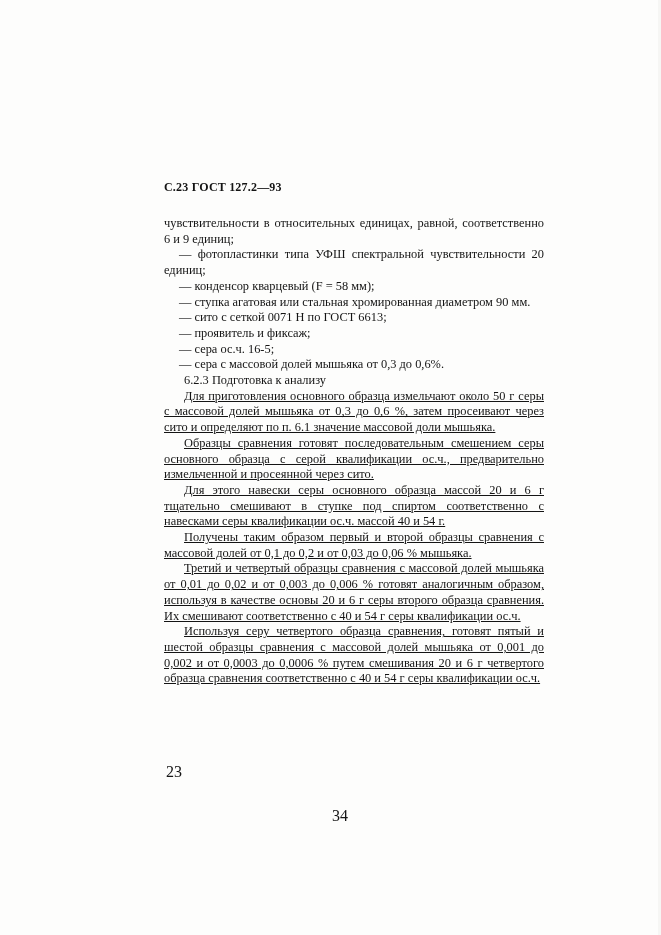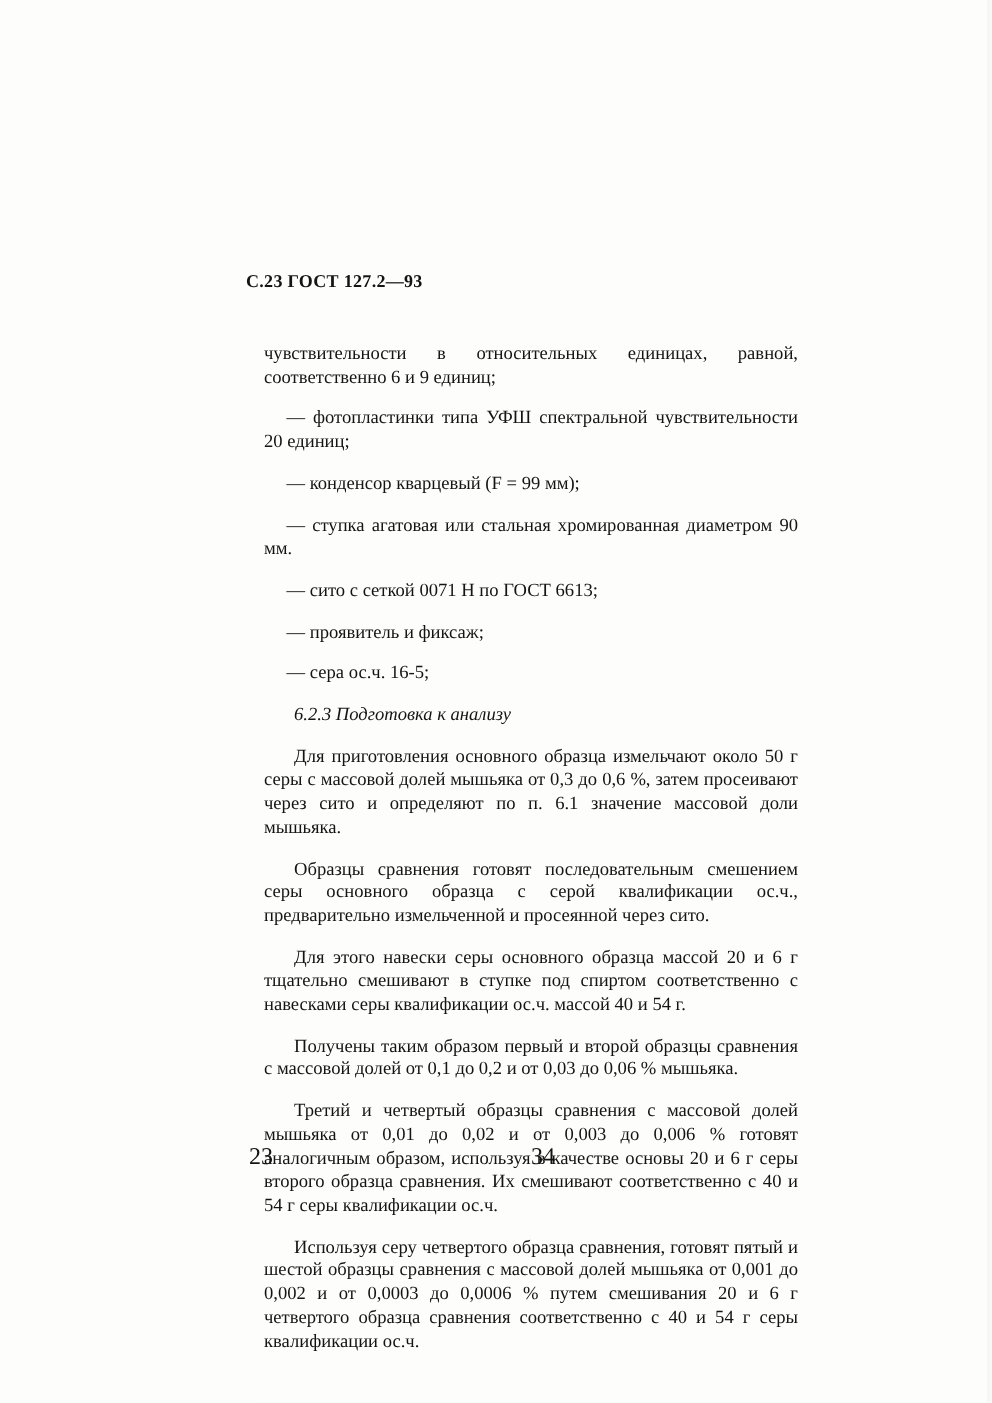--- a/index.html
+++ b/index.html
@@ -35,59 +35,60 @@
   .doc-body {
     position: absolute;
     left: 164px;
     top: 216px;
     width: 380px;
     font-size: 12.4px;
     line-height: 15.7px;
     text-align: justify;
   }
   p.block {
-    margin: 12px;
+    margin: 0;
     padding: 0;
   }
   p.continuation {
     text-indent: 0;
   }
   p.list-item {
     text-indent: 15px;
   }
   p.para {
     text-indent: 20px;
+    text-decoration: underline;
   }
   p.heading {
     text-indent: 20px;
-    font-style: italic;
   }
   .footer-num {
     position: absolute;
     top: 763px;
     font-size: 16px;
   }
   .footer-left  { left: 166px; }
-  .footer-center { left: 354px; }
+  .footer-center { left: 332px; margin-top: 44px; }
 </style>
 </head>
 <body>
 
 <div class="page">
 
   <div class="doc-header">С.23 ГОСТ 127.2—93</div>
 
   <div class="doc-body">
       <p class="block continuation">чувствительности в относительных единицах, равной, соответственно 6 и 9 единиц;</p>
       <p class="block list-item">— фотопластинки типа УФШ спектральной чувствительности 20 единиц;</p>
-      <p class="block list-item">— конденсор кварцевый (F = 99 мм);</p>
+      <p class="block list-item">— конденсор кварцевый (F = 58 мм);</p>
       <p class="block list-item">— ступка агатовая или стальная хромированная диаметром 90 мм.</p>
       <p class="block list-item">— сито с сеткой 0071 Н по ГОСТ 6613;</p>
       <p class="block list-item">— проявитель и фиксаж;</p>
       <p class="block list-item">— сера ос.ч. 16-5;</p>
+      <p class="block list-item">— сера с массовой долей мышьяка от 0,3 до 0,6%.</p>
       <p class="block heading">6.2.3 Подготовка к анализу</p>
       <p class="block para">Для приготовления основного образца измельчают около 50 г серы с массовой долей мышьяка от 0,3 до 0,6 %, затем просеивают через сито и определяют по п. 6.1 значение массовой доли мышьяка.</p>
       <p class="block para">Образцы сравнения готовят последовательным смешением серы основного образца с серой квалификации ос.ч., предварительно измельченной и просеянной через сито.</p>
       <p class="block para">Для этого навески серы основного образца массой 20 и 6 г тщательно смешивают в ступке под спиртом соответственно с навесками серы квалификации ос.ч. массой 40 и 54 г.</p>
       <p class="block para">Получены таким образом первый и второй образцы сравнения с массовой долей от 0,1 до 0,2 и от 0,03 до 0,06 % мышьяка.</p>
       <p class="block para">Третий и четвертый образцы сравнения с массовой долей мышьяка от 0,01 до 0,02 и от 0,003 до 0,006 % готовят аналогичным образом, используя в качестве основы 20 и 6 г серы второго образца сравнения. Их смешивают соответственно с 40 и 54 г серы квалификации ос.ч.</p>
       <p class="block para">Используя серу четвертого образца сравнения, готовят пятый и шестой образцы сравнения с массовой долей мышьяка от 0,001 до 0,002 и от 0,0003 до 0,0006 % путем смешивания 20 и 6 г четвертого образца сравнения соответственно с 40 и 54 г серы квалификации ос.ч.</p>
     </div>
 
   <div class="footer-num footer-left">23</div>

